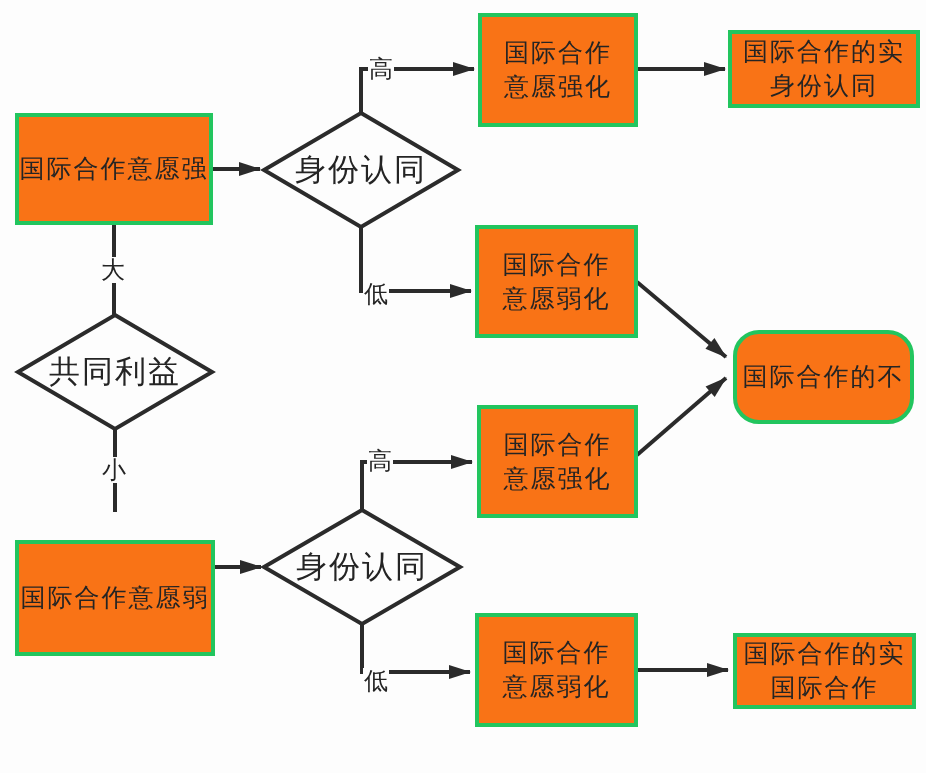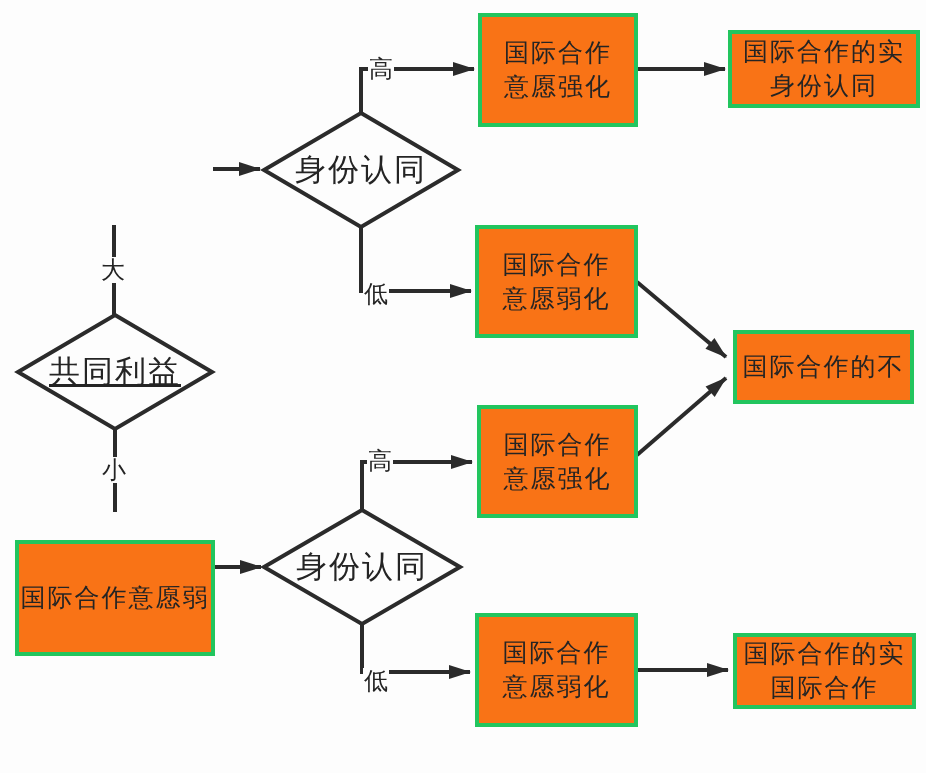--- a/index.html
+++ b/index.html
@@ -73,37 +73,40 @@
       <path d="M637,670 L728,670" marker-end="url(#arrow)"></path>
     </g>
 
     <g stroke="#2b2b2b" stroke-width="4" fill="#fdfdfd" stroke-linejoin="miter">
       <polygon points="361,113 458,170 361,227 264,170"></polygon>
       <polygon points="115,315 212,372 115,429 18,372"></polygon>
       <polygon points="362,510 460,567 362,624 264,567"></polygon>
     </g>
   </svg>
 
+  <div class="box" style="left:15px; top:113px; width:198px; height:112px;">
+    <span>国际合作意愿强</span>
+  </div>
 
   <div class="box" style="left:478px; top:13px; width:160px; height:114px;">
     <span>国际合作</span>
     <span>意愿强化</span>
   </div>
 
   <div class="box" style="left:728px; top:30px; width:192px; height:78px;">
     <span>国际合作的实</span>
     <span>身份认同</span>
   </div>
 
   <div class="box" style="left:475px; top:225px; width:163px; height:113px;">
     <span>国际合作</span>
     <span>意愿弱化</span>
   </div>
 
-  <div class="box" style="left:733px; top:330px; width:181px; height:74px;">
+  <div class="box" style="left:733px; top:330px; width:181px; height:94px;border-radius:26px;">
     <span>国际合作的不</span>
   </div>
 
   <div class="box" style="left:15px; top:510px; width:200px; height:116px;margin-top:30px;">
     <span>国际合作意愿弱</span>
   </div>
 
   <div class="box" style="left:477px; top:405px; width:161px; height:113px;">
     <span>国际合作</span>
     <span>意愿强化</span>
@@ -114,21 +117,21 @@
     <span>意愿弱化</span>
   </div>
 
   <div class="box" style="left:733px; top:633px; width:183px; height:76px;">
     <span>国际合作的实</span>
     <span>国际合作</span>
   </div>
 
   <div class="diamond-label" style="left:361px; top:170px;">身份认同</div>
 
-  <div class="diamond-label" style="left:115px; top:372px;text-decoration:underline;">共同利益</div>
+  <div class="diamond-label" style="left:115px; top:372px;">共同利益</div>
 
   <div class="diamond-label" style="left:362px; top:567px;">身份认同</div>
 
   <div class="edge-label" style="left:368px; top:56px;">高</div>
 
   <div class="edge-label" style="left:363px; top:281px;">低</div>
 
   <div class="edge-label" style="left:100px; top:257px;">大</div>
 
   <div class="edge-label" style="left:101px; top:457px;">小</div>

